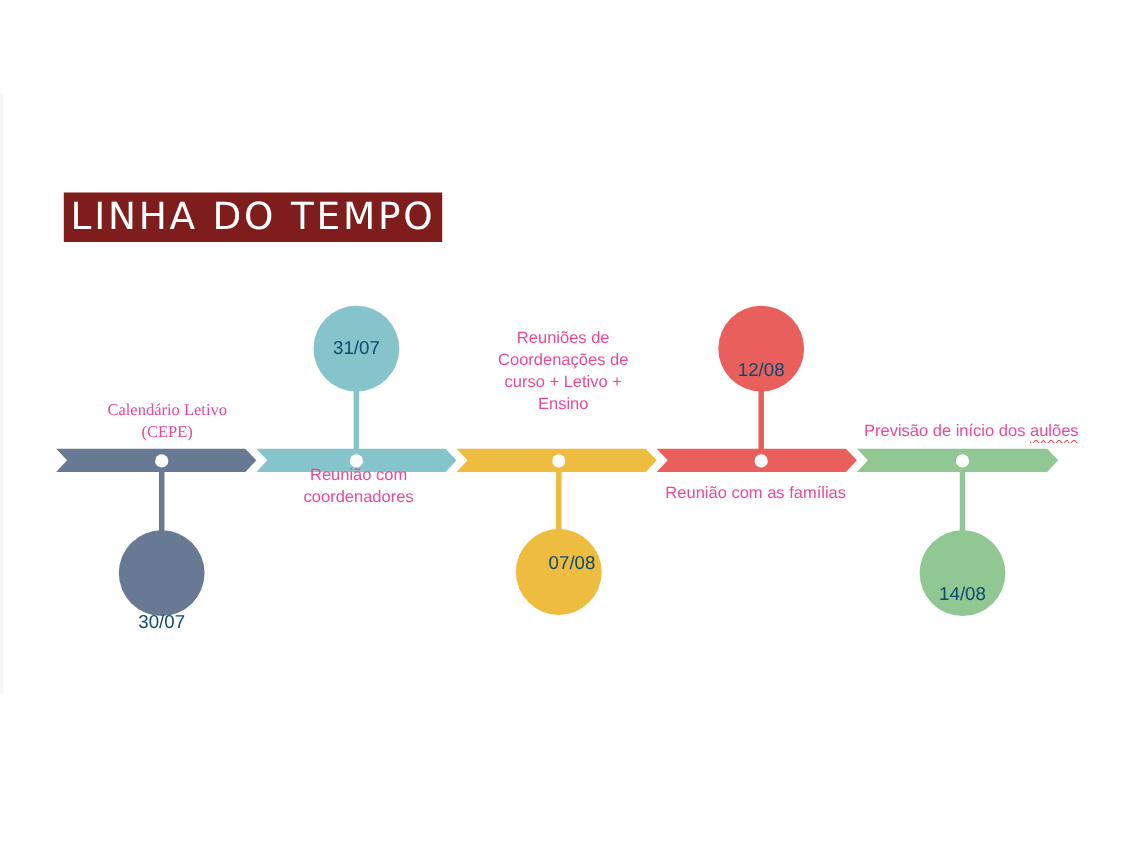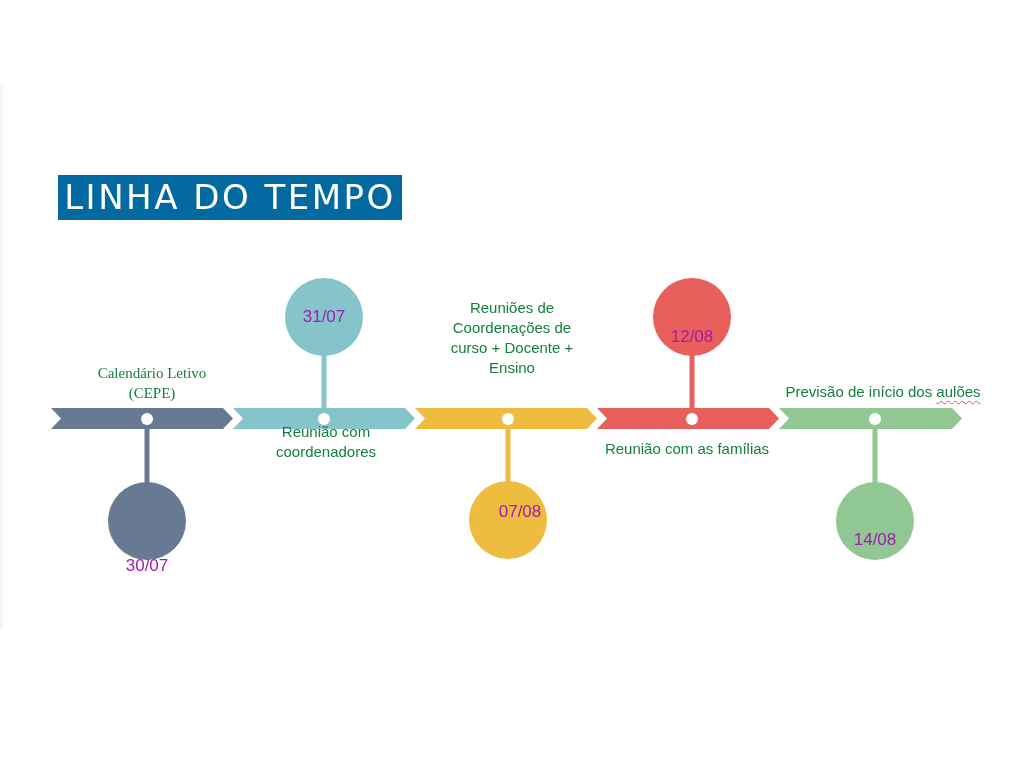--- a/index.html
+++ b/index.html
@@ -7,33 +7,33 @@
       width: 1024px; height: 768px; position: relative; overflow: hidden;
       background: #ffffff;
       font-family: "Liberation Sans", "DejaVu Sans", sans-serif;
     }
     .left-edge {
       position: absolute; left: 0; top: 85px; width: 3px; height: 545px;
       background: #f6f6f6;
     }
     .title {
       position: absolute; left: 58px; top: 175px; width: 344px; height: 45px;
-      background: #0369a1; color: #fff;
+      background: #7f1d1d; color: #fff;
       font-family: "DejaVu Sans", sans-serif;
       font-size: 34px; letter-spacing: 2.5px; line-height: 45px;
       text-align: center; white-space: nowrap;
     }
     svg.timeline { position: absolute; left: 0; top: 0; }
     .label {
-      position: absolute; color: #15803d; font-size: 15px; line-height: 20px;
+      position: absolute; color: #ec4899; font-size: 15px; line-height: 20px;
       text-align: center; white-space: nowrap;
     }
     .date {
       position: absolute; width: 78px; text-align: center;
-      font-size: 17px; color: #a21caf;
+      font-size: 17px; color: #0c4a6e;
     }
     .spell { text-decoration: underline wavy #d9534f; text-decoration-thickness: 1px; text-underline-offset: 3px; }
   </style>
 </head>
 <body>
 
 <div class="left-edge"></div>
 
 <div class="title">LINHA DO TEMPO</div>
 
@@ -87,21 +87,21 @@
 </div>
 
 <div class="label" style="left:236px; top:422px; width:180px;text-align:center;">
   <div>Reunião com</div>
   <div>coordenadores</div>
 </div>
 
 <div class="label" style="left:422px; top:298px; width:180px;">
   <div>Reuniões de</div>
   <div>Coordenações de</div>
-  <div>curso + Docente +</div>
+  <div>curso + Letivo +</div>
   <div>Ensino</div>
 </div>
 
 <div class="label" style="left:582px; top:439px; width:210px;">
   <div>Reunião com as famílias</div>
 </div>
 
 <div class="label" style="left:768px; top:382px; width:230px;">
   <span>Previsão de início dos </span><span class="spell">aulões</span>
 </div>

